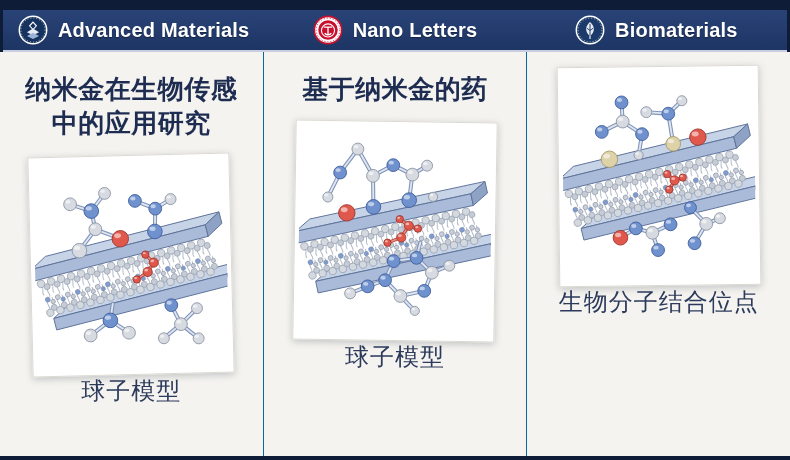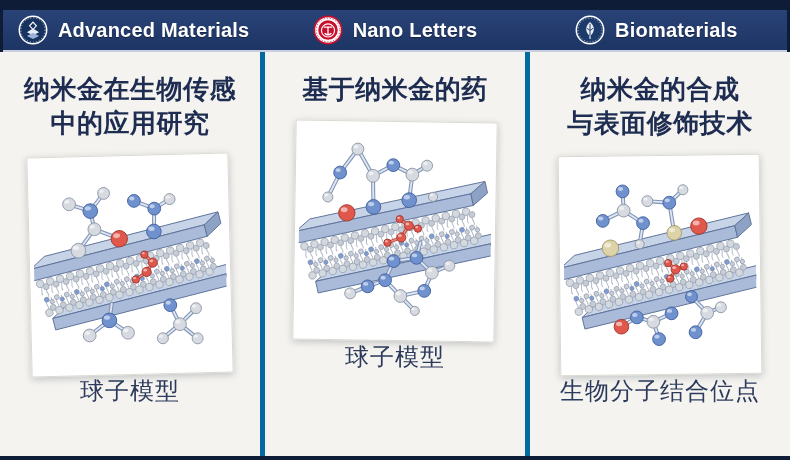--- a/index.html
+++ b/index.html
@@ -8,21 +8,21 @@
   
   .top-strip{display:flex;padding:10px 3px 0 3px;height:52px;box-sizing:border-box;background:#0e1c38;}
   .journal-header{flex:1;display:flex;align-items:center;justify-content:center;gap:10px;
     background:linear-gradient(#2a4377,#1d3564);border-bottom:2px solid #c9cde0;}
   .journal-name{color:#ffffff;font-weight:bold;font-size:20px;letter-spacing:0.2px;
     text-shadow:0 1px 1px rgba(0,0,0,.4);white-space:nowrap;}
   .logo{width:30px;height:30px;flex:0 0 auto;}
   
   .content{display:flex;height:404px;background:#f4f3ef;}
   .panel{flex:1;text-align:center;box-sizing:border-box;}
-  .panel + .panel{border-left:5px solid #0369a1;}
+  .panel + .panel{border-left:1px solid #0369a1;}
   .panel-title{margin-top:21px;font-size:26px;font-weight:bold;color:#1d2c50;
     line-height:1.3;letter-spacing:0.5px;}
   .figure-card{width:200px;height:218px;margin:14px auto 0;background:#ffffff;
     border:1px solid #ddd9d2;box-shadow:0 2px 7px rgba(40,50,70,.25);
     display:flex;align-items:center;justify-content:center;}
   .fig-rot-a{transform:rotate(-1.4deg);}
   .fig-rot-b{transform:rotate(0.9deg);}
   .fig-rot-c{transform:rotate(-0.7deg);}
   .panel-caption{font-size:24px;color:#2c3a5c;letter-spacing:1px;}
 </style>
@@ -620,24 +620,20 @@
             <circle cx="165" cy="147" r="6" fill="#d7dbe1" stroke="#8d97a6" stroke-width="1"></circle>
             <ellipse cx="163.08" cy="144.72" rx="2.52" ry="1.7999999999999998" fill="#ffffff" opacity="0.55"></ellipse>
             <circle cx="128" cy="197" r="5" fill="#d7dbe1" stroke="#8d97a6" stroke-width="1"></circle>
             <ellipse cx="126.4" cy="195.1" rx="2.1" ry="1.5" fill="#ffffff" opacity="0.55"></ellipse>
           </svg>
       </div>
       <div class="panel-caption">球子模型</div>
     </div>
 
     <div class="panel">
-      <div class="panel-title">
-        <div>纳米金的合成</div>
-        <div>与表面修饰技术</div>
-      </div>
       <div class="figure-card fig-rot-c">
         <svg viewBox="0 0 210 220" width="192" height="206">
             <g transform="rotate(-13 105 125)">
               <polygon points="12,146 208,146 226,136 30,136" fill="#c7d3e7" stroke="#5f739b" stroke-width="1"></polygon>
               <rect x="12" y="146" width="196" height="13" fill="#a9bbd8" stroke="#5f739b" stroke-width="1"></rect>
               <polygon points="208,146 226,136 226,149 208,159" fill="#8da2c4" stroke="#5f739b" stroke-width="1"></polygon>
               <path d="M 8,109 c 2.5,3 -2.5,6 0,10" fill="none" stroke="#b3bac6" stroke-width="1.1"></path>
               <path d="M 13.6,113 c -2.5,3 2.5,6 0,9" fill="none" stroke="#b3bac6" stroke-width="1.1"></path>
               <path d="M 10,135.5 c 2.5,-3 -2.5,-6 0,-9.5" fill="none" stroke="#b3bac6" stroke-width="1.1"></path>
               <path d="M 15.6,131 c -2.5,-3 2.5,-6 0,-8" fill="none" stroke="#b3bac6" stroke-width="1.1"></path>

